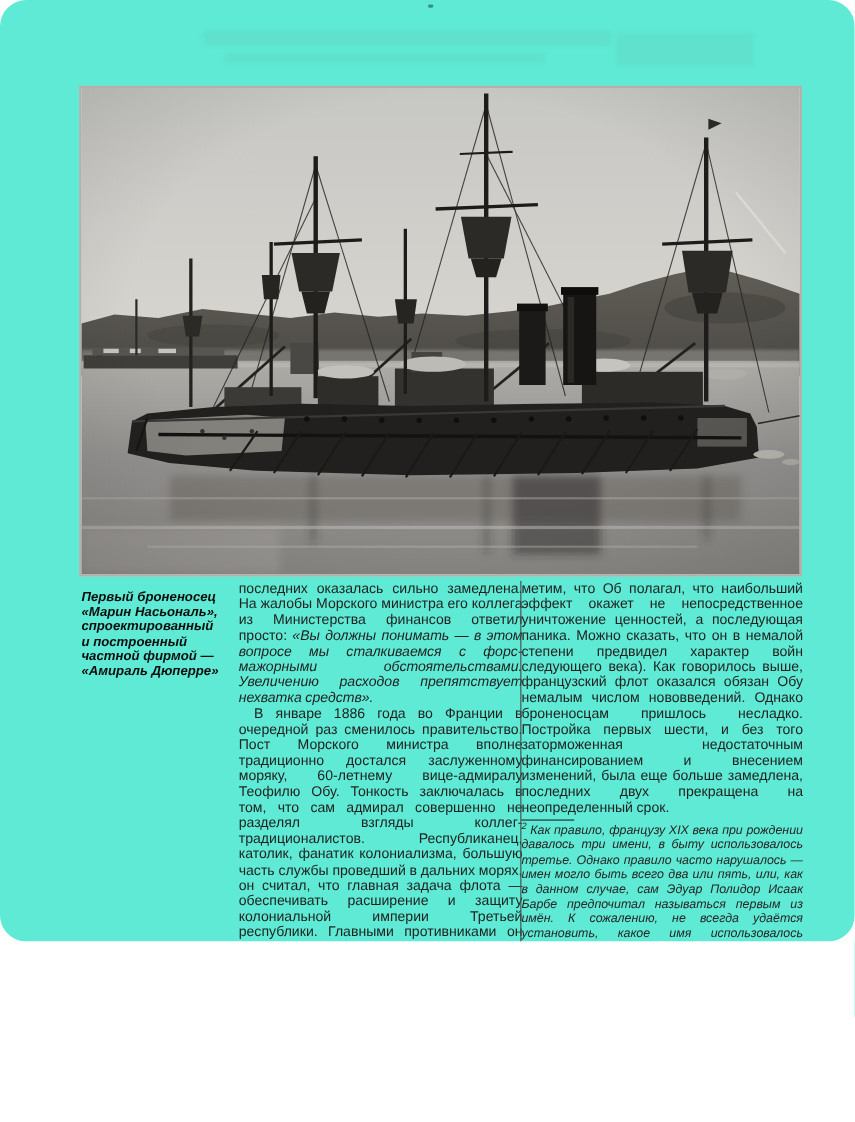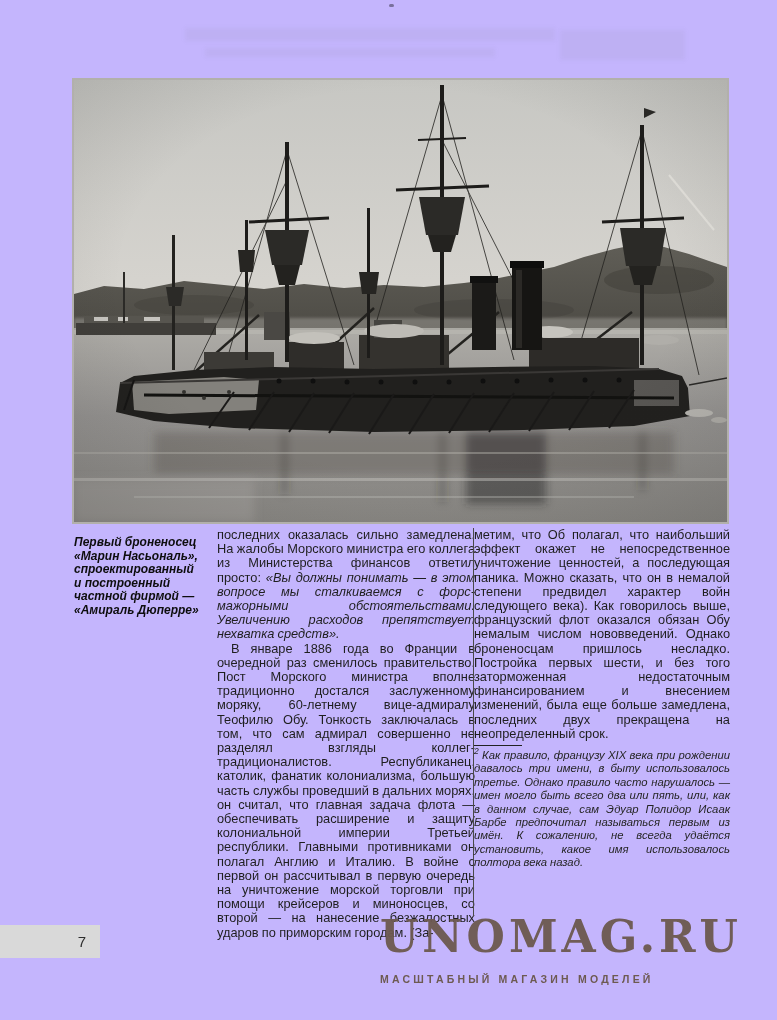--- a/index.html
+++ b/index.html
@@ -1,17 +1,17 @@
 <!DOCTYPE html>
 <html><head>
 <meta charset="utf-8">
 <style>
   html,body{margin:0;padding:0;background:#ffffff;}
-  .page{position:relative;width:777px;height:1020px;background:#c4b5fd;overflow:hidden;
-        font-family:"Liberation Sans",sans-serif;color:#1f1f1f;}
+  .page{position:relative;width:777px;height:856px;background:#5eead4;overflow:hidden;
+        font-family:"Liberation Sans",sans-serif;color:#1f1f1f;border-radius:24px;}
 
   
   .ghost{position:absolute;background:rgba(110,110,110,0.07);filter:blur(2px);}
   .speck{position:absolute;left:389px;top:4px;width:5px;height:3px;background:rgba(0,0,0,0.38);border-radius:2px;}
 
   
   .photo-frame{position:absolute;left:72px;top:78px;width:657px;height:446px;
                border:2px solid #b2b0ab;box-sizing:border-box;background:#d5d3ce;}
   .photo-frame svg{display:block;width:100%;height:100%;}
 

